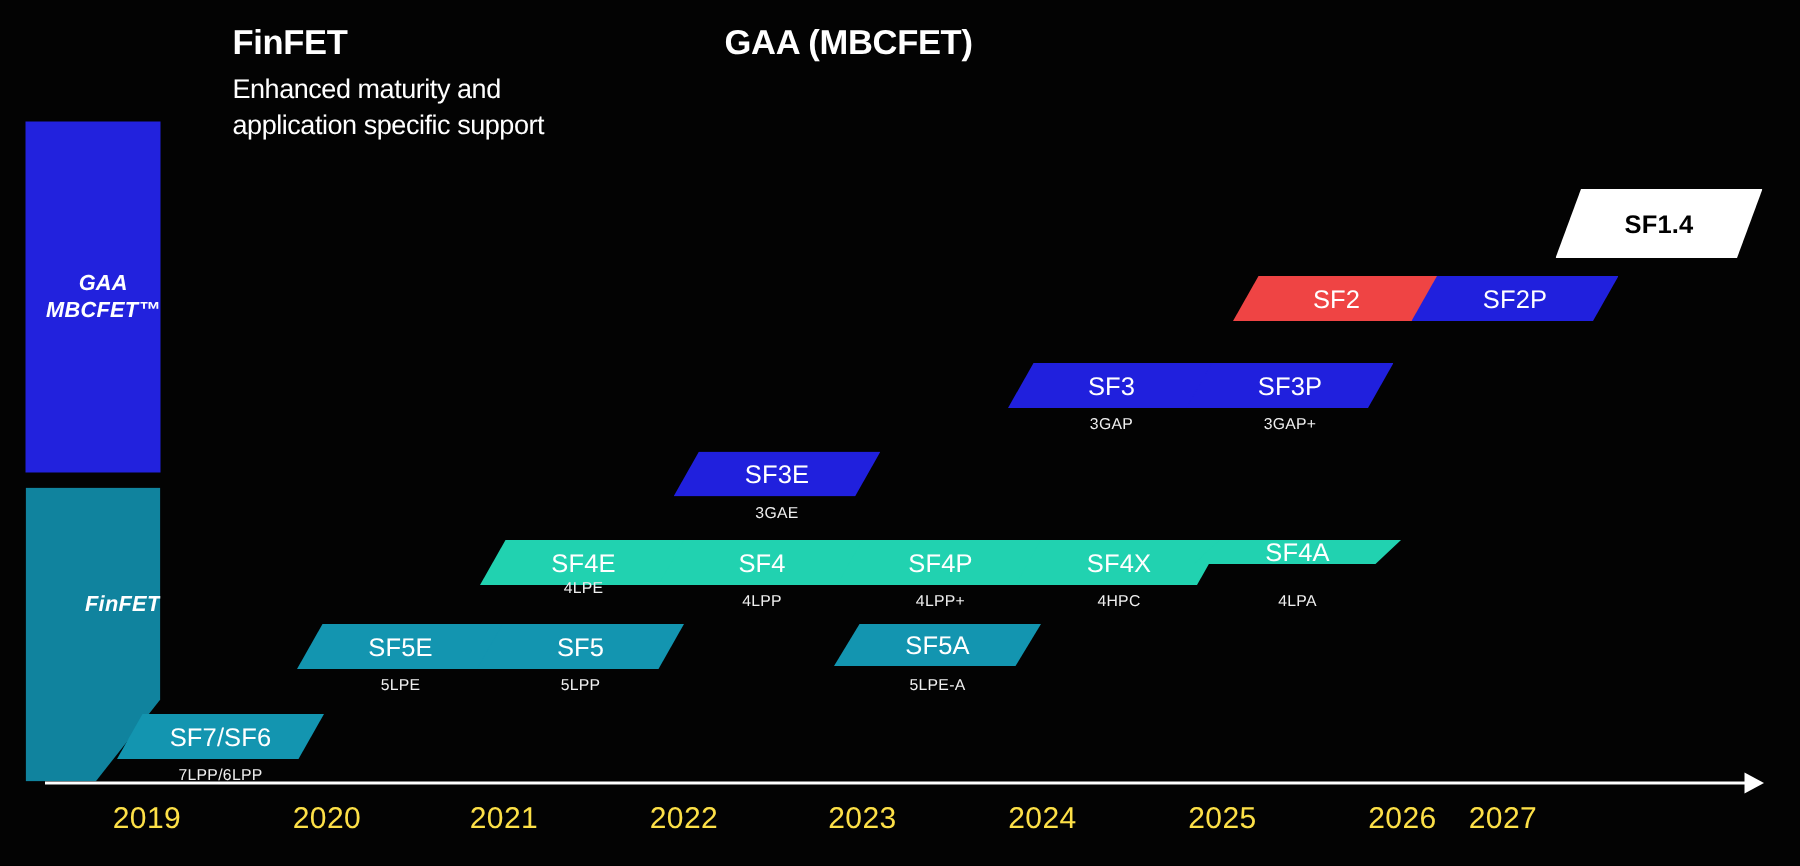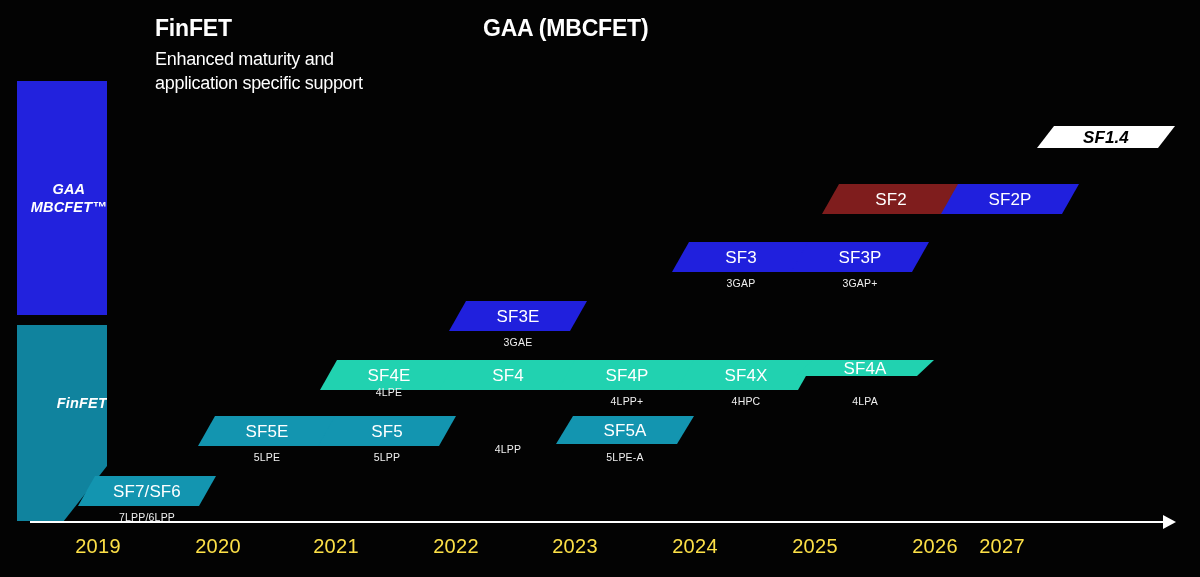--- a/index.html
+++ b/index.html
@@ -180,21 +180,21 @@
         <span class="node-name">SF5A</span>
       </div>
       <div class="sublabel" style="left: 556px; top: 451px; width: 138px;">5LPE-A</div>
       <div class="node light" style="left: 320px; top: 360px; width: 138px; height: 30px; background: rgb(33, 210, 176);">
         <span class="node-name">SF4E</span>
       </div>
       <div class="sublabel" style="left: 320px; top: 386px; width: 138px;">4LPE</div>
       <div class="node light" style="left: 439px; top: 360px; width: 138px; height: 30px; background: rgb(33, 210, 176);">
         <span class="node-name">SF4</span>
       </div>
-      <div class="sublabel" style="left: 439px; top: 395px; width: 138px; margin-top: 48px;">4LPP</div>
+      <div class="sublabel" style="left: 439px; top: 395px; width: 138px;">4LPP</div>
       <div class="node light" style="left: 558px; top: 360px; width: 138px; height: 30px; background: rgb(33, 210, 176);">
         <span class="node-name">SF4P</span>
       </div>
       <div class="sublabel" style="left: 558px; top: 395px; width: 138px;">4LPP+</div>
       <div class="node light" style="left: 677px; top: 360px; width: 138px; height: 30px; background: rgb(33, 210, 176);">
         <span class="node-name">SF4X</span>
       </div>
       <div class="sublabel" style="left: 677px; top: 395px; width: 138px;">4HPC</div>
       <div class="node light" style="left: 796px; top: 360px; width: 138px; height: 16px; background: rgb(33, 210, 176);">
         <span class="node-name">SF4A</span>
@@ -205,27 +205,27 @@
       </div>
       <div class="sublabel" style="left: 449px; top: 336px; width: 138px;">3GAE</div>
       <div class="node light" style="left: 672px; top: 242px; width: 138px; height: 30px; background: rgb(32, 32, 221);">
         <span class="node-name">SF3</span>
       </div>
       <div class="sublabel" style="left: 672px; top: 277px; width: 138px;">3GAP</div>
       <div class="node light" style="left: 791px; top: 242px; width: 138px; height: 30px; background: rgb(32, 32, 221);">
         <span class="node-name">SF3P</span>
       </div>
       <div class="sublabel" style="left: 791px; top: 277px; width: 138px;">3GAP+</div>
-      <div class="node light" style="left: 822px; top: 184px; width: 138px; height: 30px; background: #7f1d1d;">
+      <div class="node light" style="left: 822px; top: 184px; width: 138px; height: 30px; background: #ef4444;">
         <span class="node-name">SF2</span>
       </div>
       <div class="node light" style="left: 941px; top: 184px; width: 138px; height: 30px; background: rgb(32, 32, 221);">
         <span class="node-name">SF2P</span>
       </div>
-      <div class="node dark" style="left: 1037px; top: 126px; width: 138px; height: 22px; background: rgb(255, 255, 255); font-style: italic;">
+      <div class="node dark" style="left: 1037px; top: 126px; width: 138px; height: 46px; background: rgb(255, 255, 255);">
         <span class="node-name">SF1.4</span>
       </div>
     </div>
 
   <div id="axis-line"></div>
   <div id="axis-arrow"></div>
   <div id="years-layer">
       <div class="year" style="left: 58px;">2019</div>
       <div class="year" style="left: 178px;">2020</div>
       <div class="year" style="left: 296px;">2021</div>

